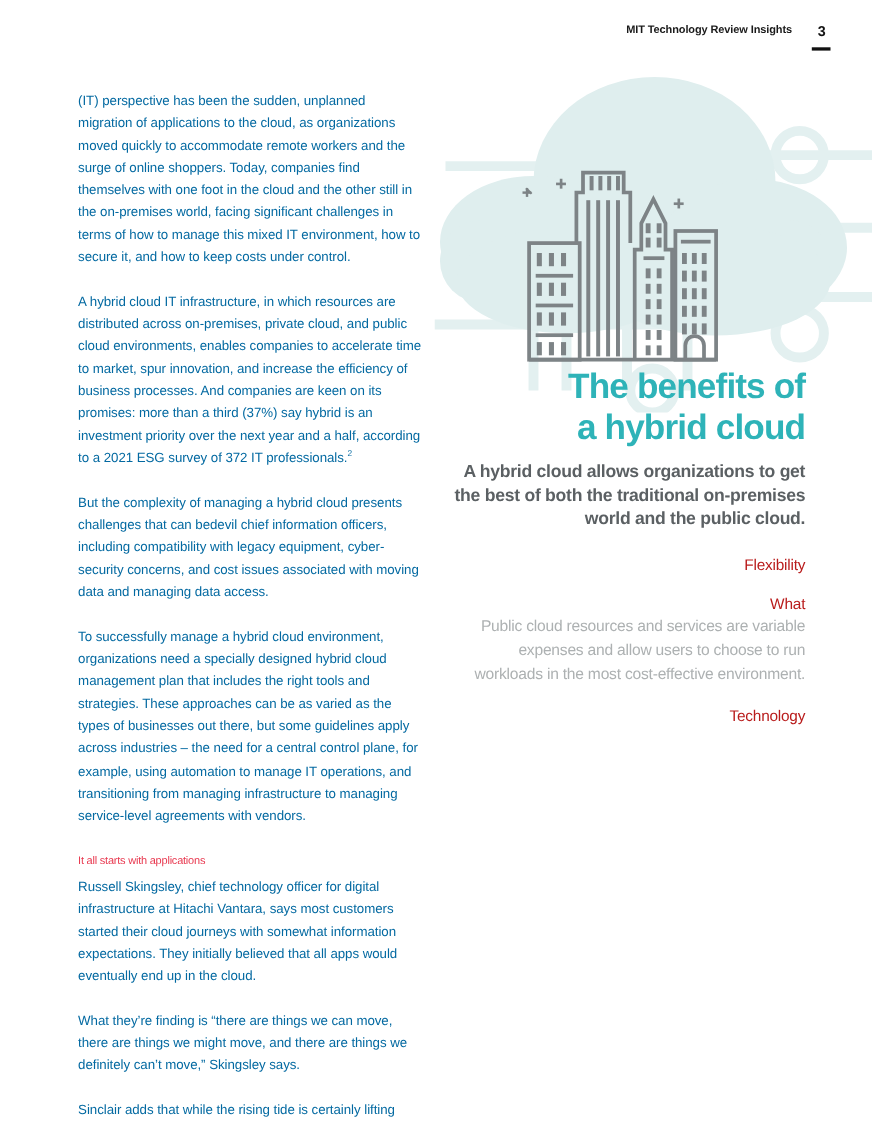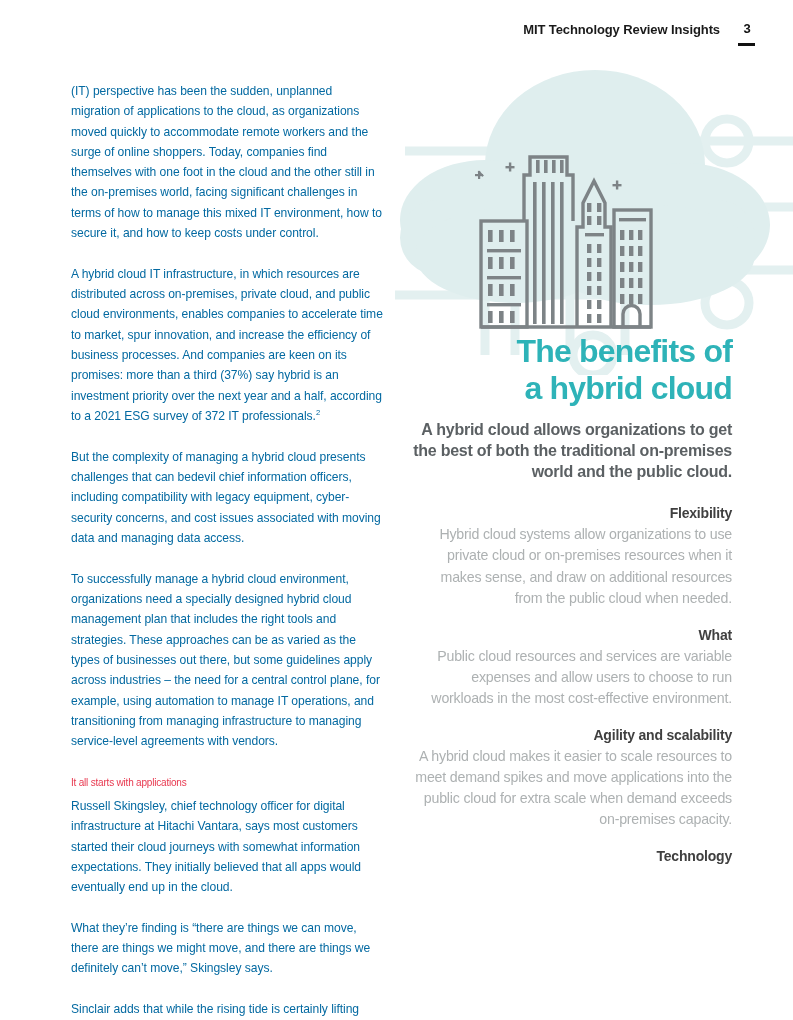--- a/index.html
+++ b/index.html
@@ -22,21 +22,21 @@
     top: 22px;
     left: 0;
     width: 793px;
     height: 40px;
     z-index: 40;
   }
   #header-title {
     position: absolute;
     right: 73px;
     top: 0;
-    font-size: 13px;
+    font-size: 10px;
     font-weight: bold;
     color: #1a1a1a;
     letter-spacing: -0.1px;
     white-space: nowrap;
   }
   #header-page-number {
     position: absolute;
     right: 38px;
     top: -1px;
     font-size: 13px;
@@ -118,22 +118,22 @@
     font-weight: bold;
     color: #5b6063;
     line-height: 20.8px;
     letter-spacing: -0.25px;
     margin: 0 0 22px 0;
   }
   .benefit-block { margin-bottom: 17px; }
   .benefit-block:last-child { margin-bottom: 0; }
   .benefit-heading {
     font-size: 14px;
-    font-weight: bold;
-    color: #404040;
+    font-weight: normal;
+    color: #b91c1c;
     line-height: 19px;
     letter-spacing: -0.2px;
     margin: 0 0 1px 0;
   }
   .benefit-text {
     font-size: 14.2px;
     color: #adb1b2;
     line-height: 21.1px;
     letter-spacing: -0.2px;
     margin: 0;
@@ -287,29 +287,24 @@
   <p class="body-par">Sinclair adds that while the rising tide is certainly lifting enterprise apps from the data center to the public cloud, there’s a countercurrent in which organizations are moving some applications from the cloud back to the data center. Some of the reasons cited by organizations</p>
 </div>
 
 <div id="right-column">
   <h1 id="benefits-headline"><span>The benefits of</span><br><span>a hybrid cloud</span></h1>
 
   <p id="benefits-deck">A hybrid cloud allows organizations to get the best of both the traditional on-premises world and the public cloud.</p>
 
   <div class="benefit-block">
     <h3 class="benefit-heading">Flexibility</h3>
-    <p class="benefit-text">Hybrid cloud systems allow organizations to use private cloud or on-premises resources when it makes sense, and draw on additional resources from the public cloud when needed.</p>
   </div>
 
   <div class="benefit-block">
     <h3 class="benefit-heading">What</h3>
     <p class="benefit-text">Public cloud resources and services are variable expenses and allow users to choose to run workloads in the most cost-effective environment.</p>
   </div>
 
-  <div class="benefit-block">
-    <h3 class="benefit-heading">Agility and scalability</h3>
-    <p class="benefit-text">A hybrid cloud makes it easier to scale resources to meet demand spikes and move applications into the public cloud for extra scale when demand exceeds on-premises capacity.</p>
-  </div>
 
   <div class="benefit-block">
     <h3 class="benefit-heading">Technology</h3>
   </div>
 </div>
 
 </body></html>

